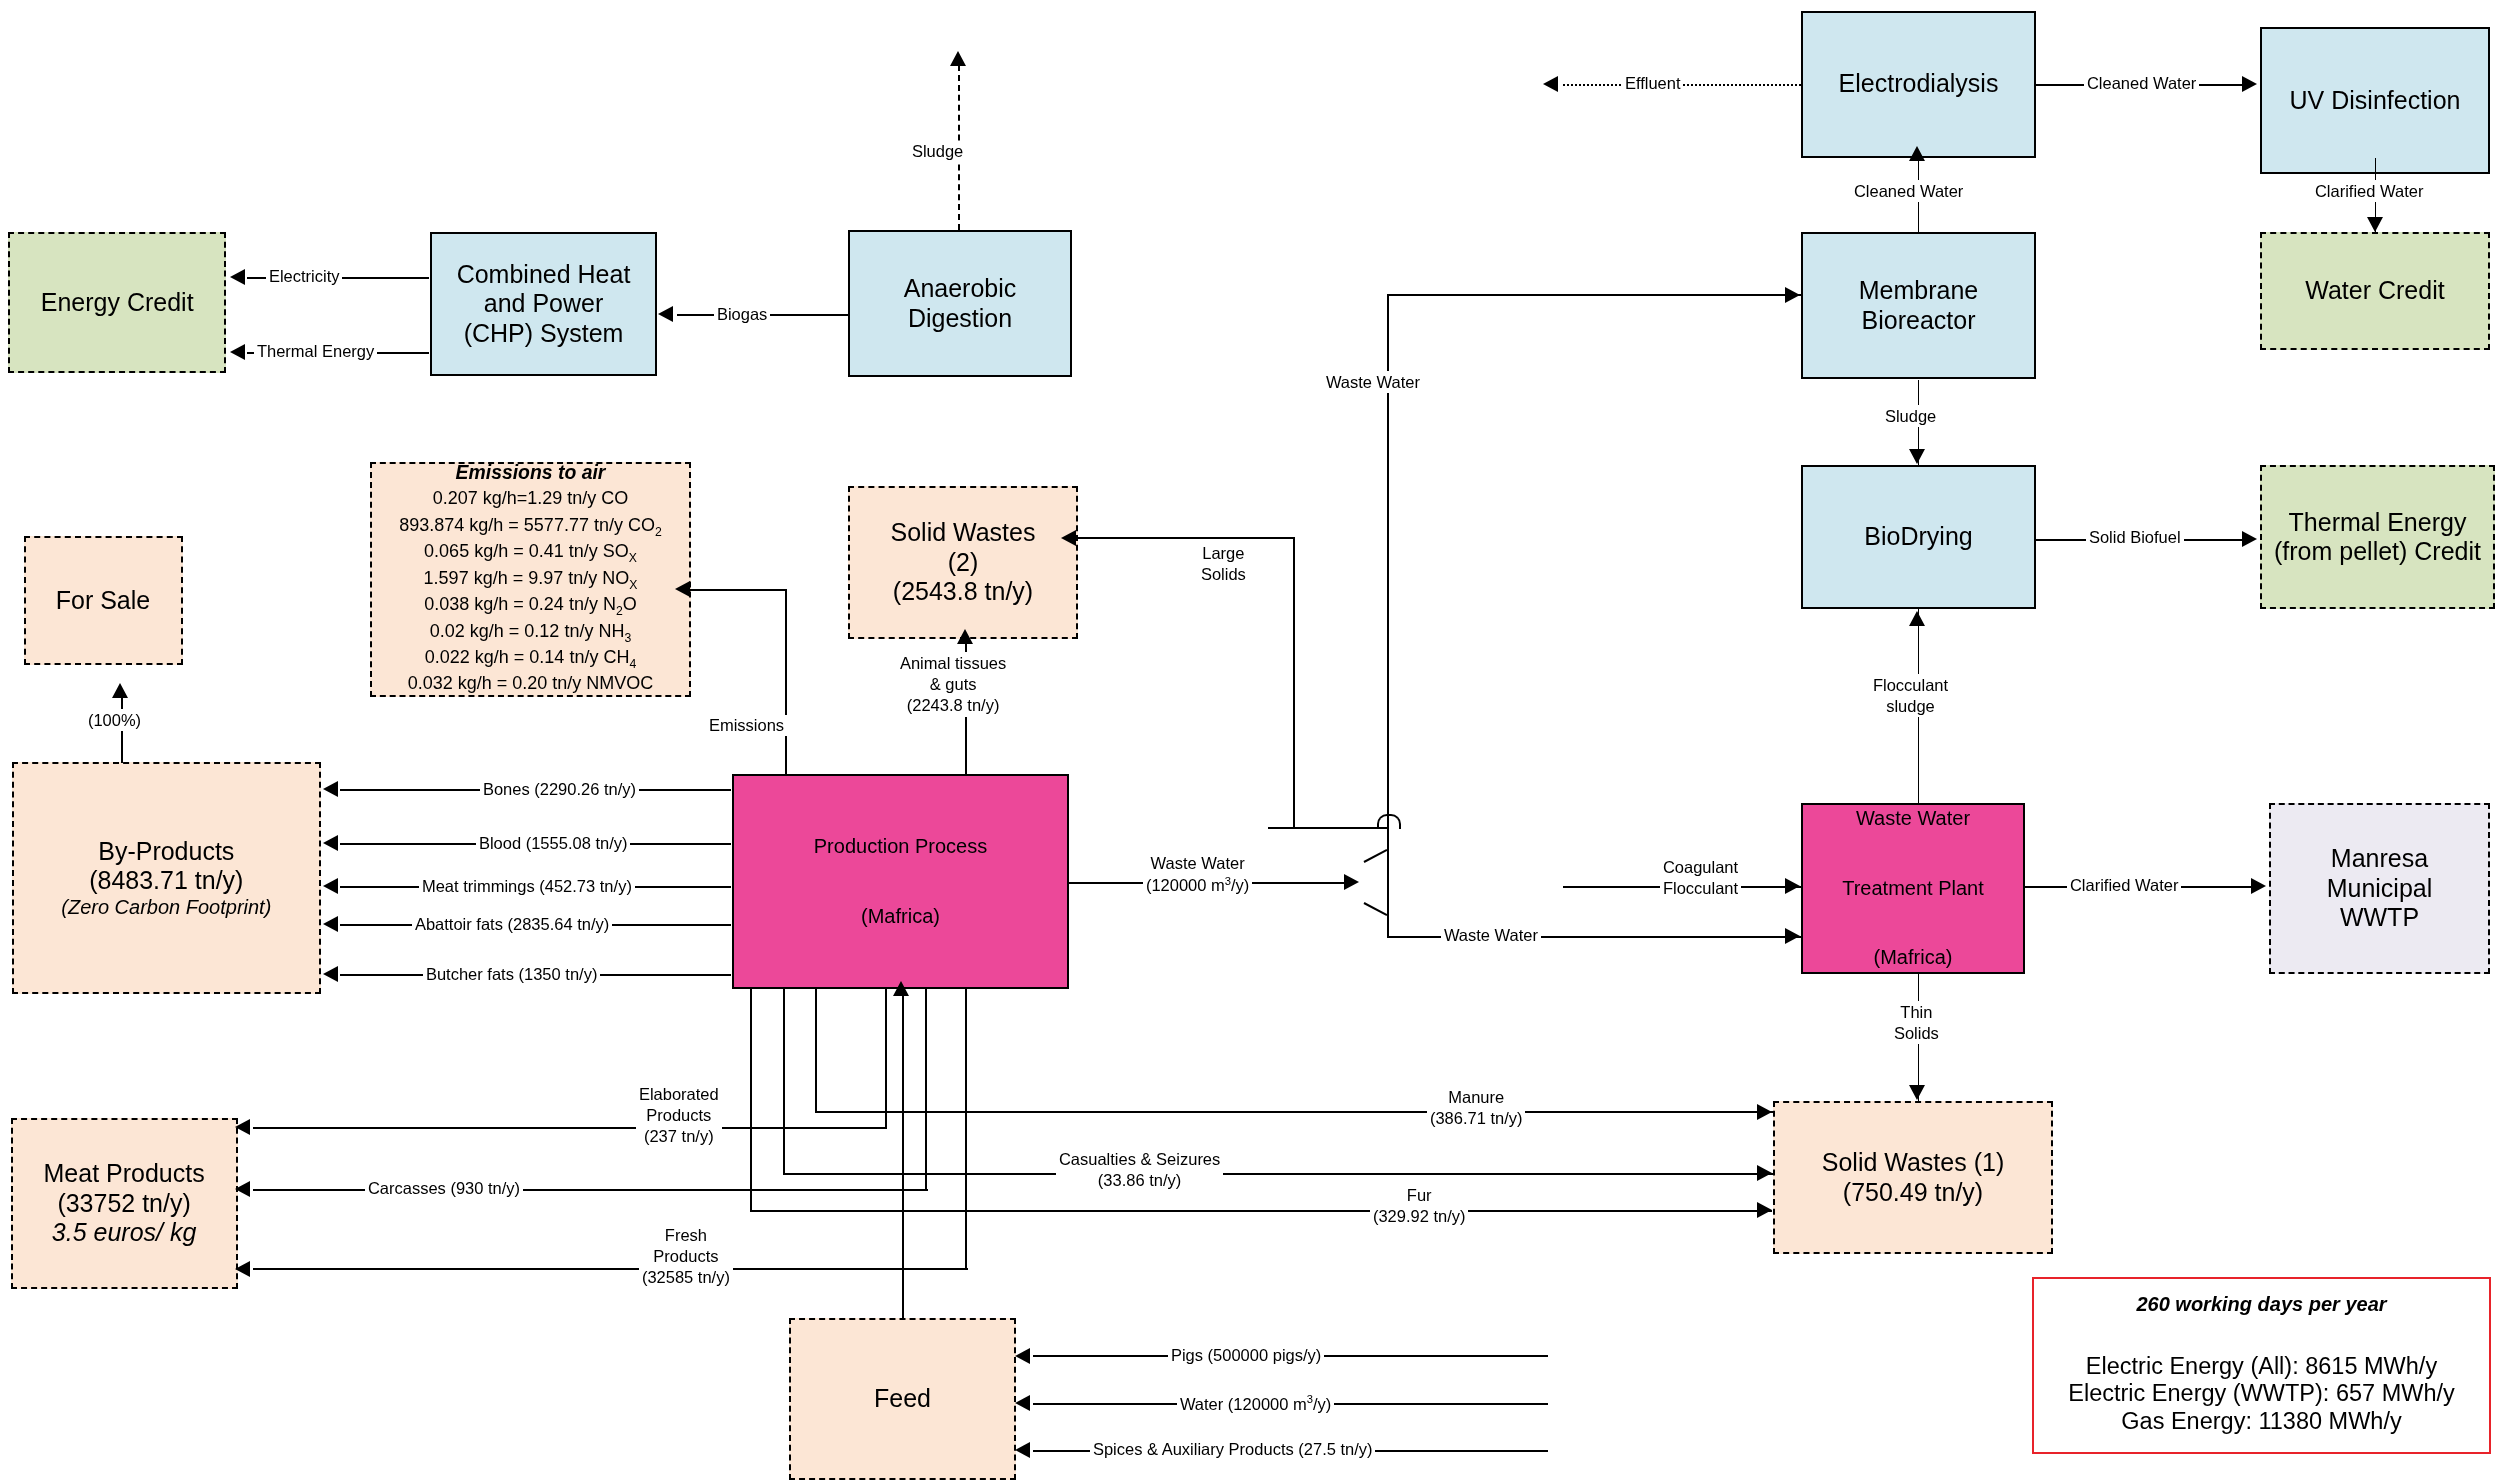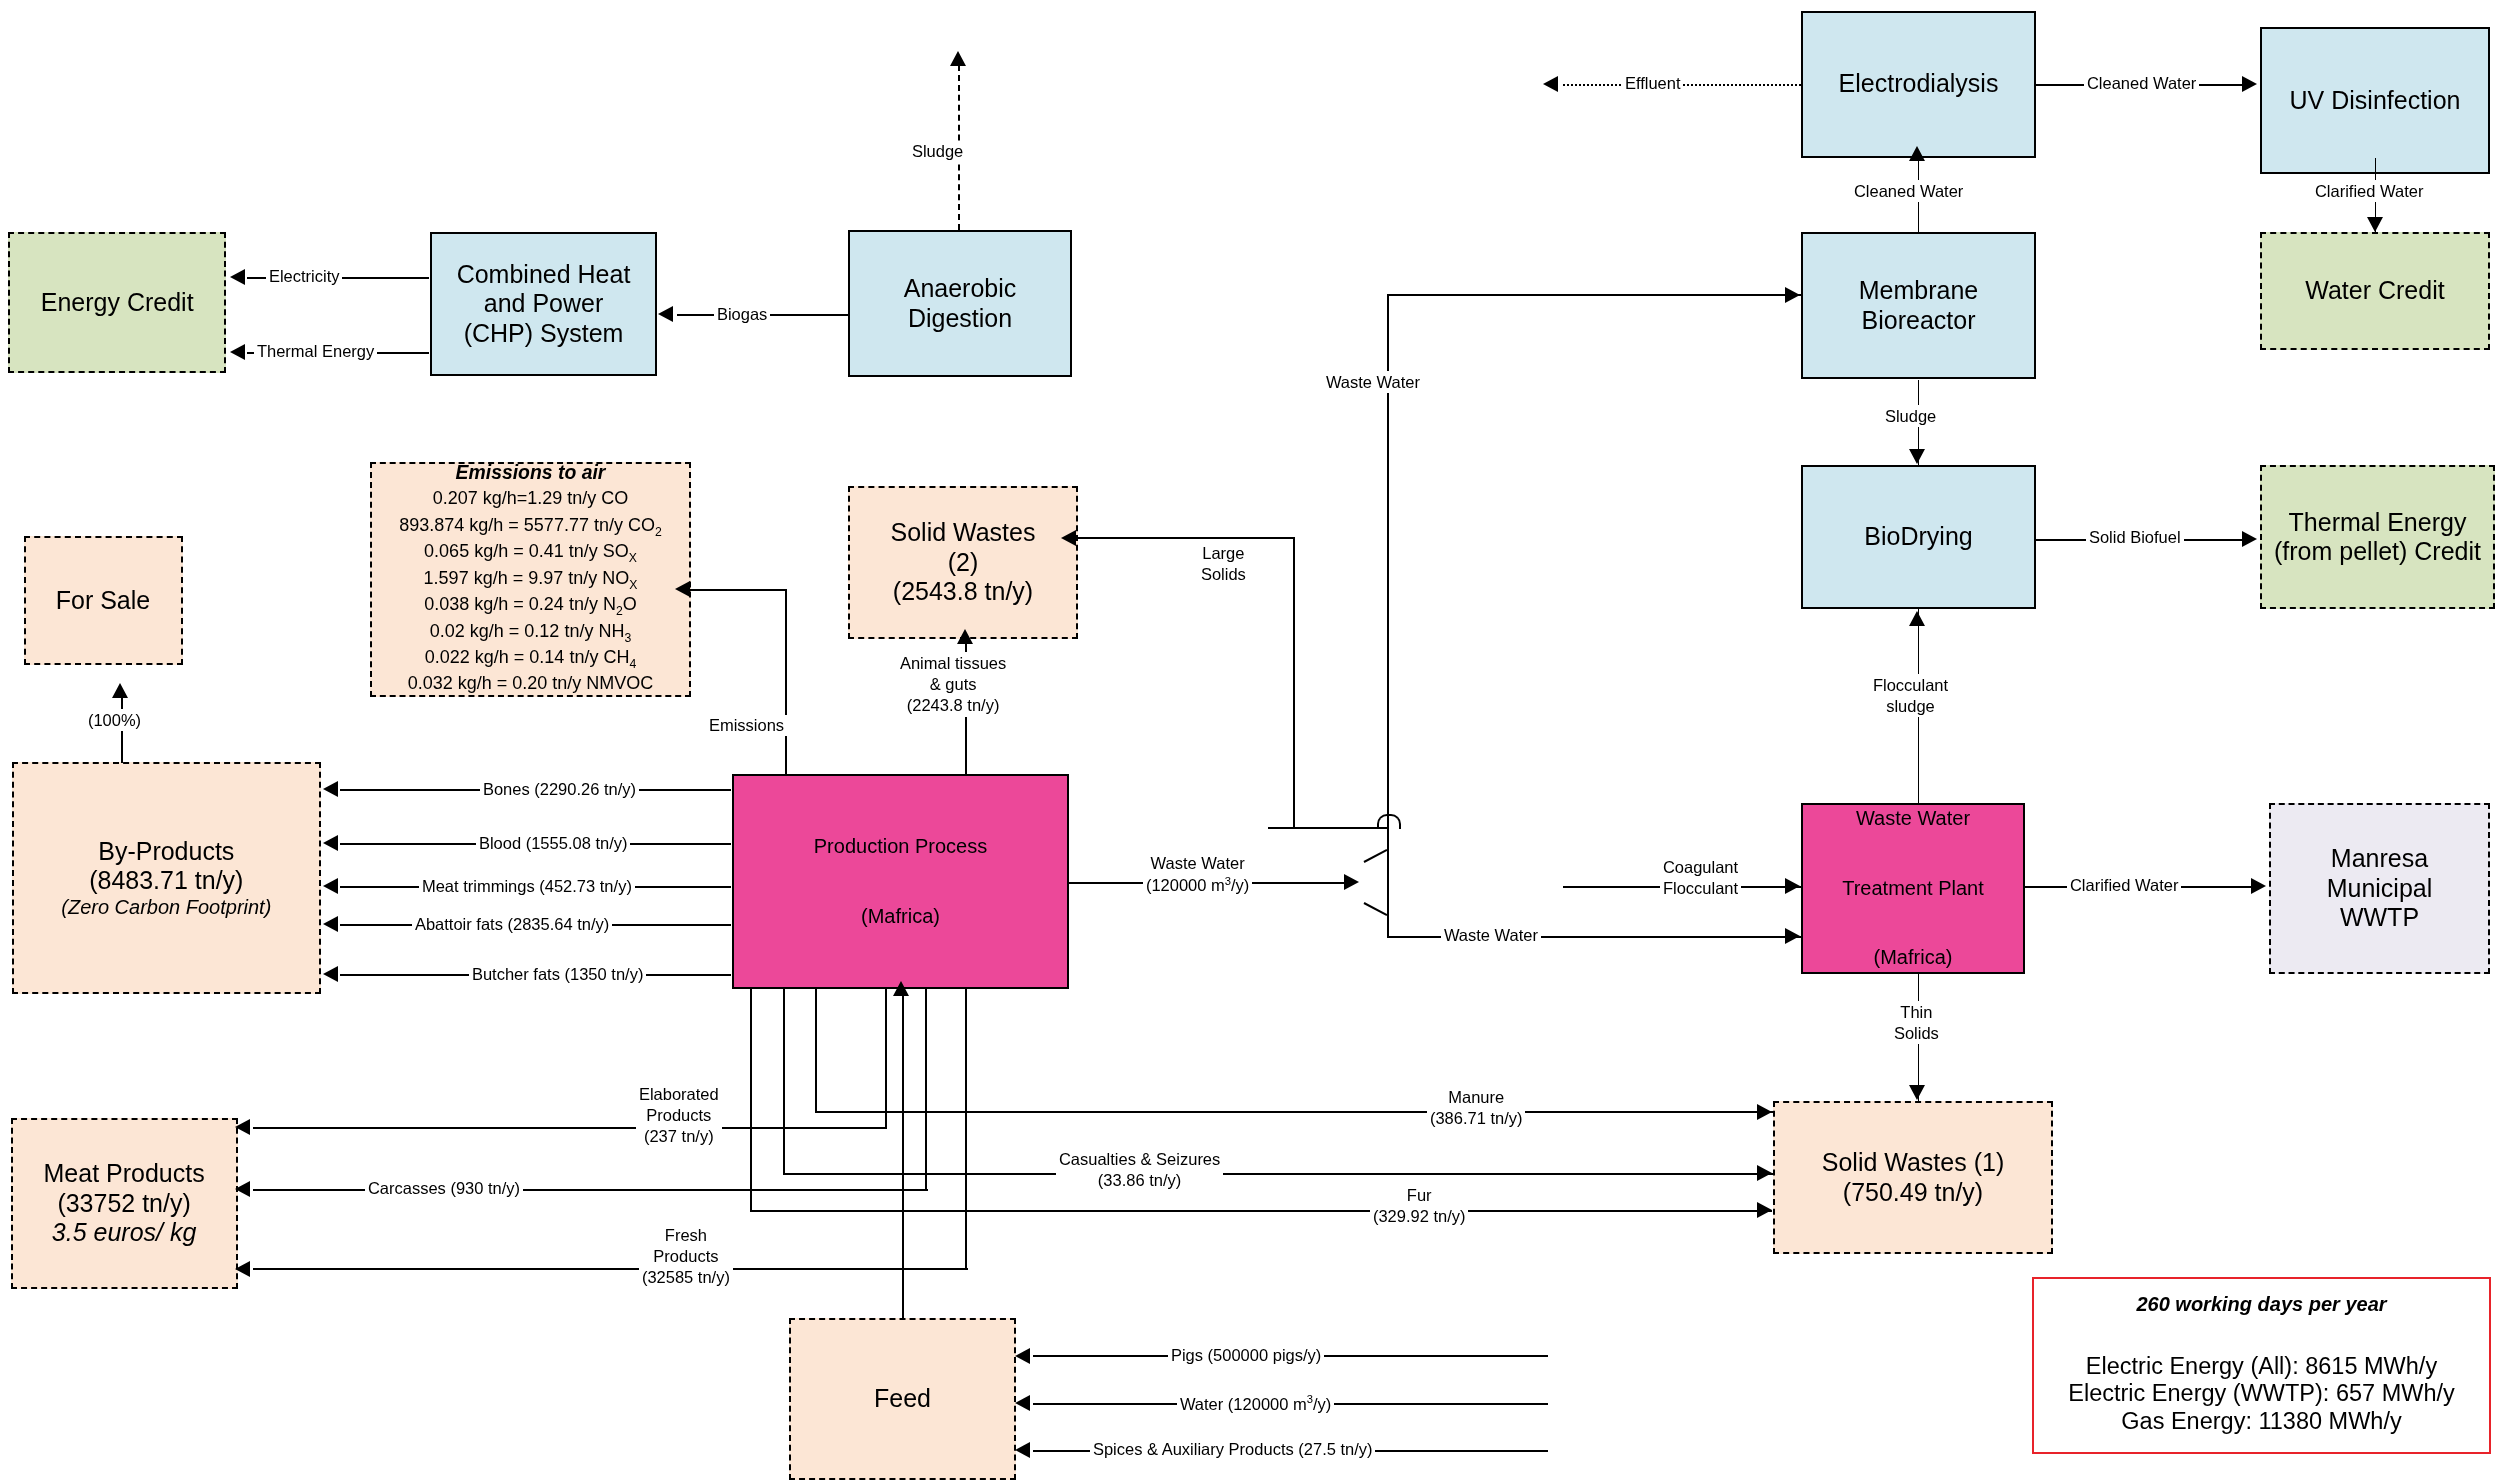--- a/index.html
+++ b/index.html
@@ -285,21 +285,21 @@
   <div class="h" style="left:340px;top:886px;width:391px;"></div>
   <div class="ar ar-l" style="left:323px;top:878px;"></div>
   <div class="lb" style="left:419px;top:876px;">Meat trimmings (452.73 tn/y)</div>
 
   <div class="h" style="left:340px;top:924px;width:391px;"></div>
   <div class="ar ar-l" style="left:323px;top:916px;"></div>
   <div class="lb" style="left:412px;top:914px;">Abattoir fats (2835.64 tn/y)</div>
 
   <div class="h" style="left:340px;top:974px;width:391px;"></div>
   <div class="ar ar-l" style="left:323px;top:966px;"></div>
-  <div class="lb" style="left:423px;top:964px;margin-left:46px;">Butcher fats (1350 tn/y)</div>
+  <div class="lb" style="left:423px;top:964px;">Butcher fats (1350 tn/y)</div>
 
   <div class="v" style="left:815px;top:989px;height:122px;"></div>
   <div class="h" style="left:815px;top:1111px;width:958px;"></div>
   <div class="ar ar-r" style="left:1757px;top:1104px;"></div>
   <div class="lb2" style="left:1427px;top:1086px;">
     <span class="l">Manure</span><br>
     <span class="l">(386.71 tn/y)</span>
   </div>
 
   <div class="v" style="left:783px;top:989px;height:184px;"></div>

